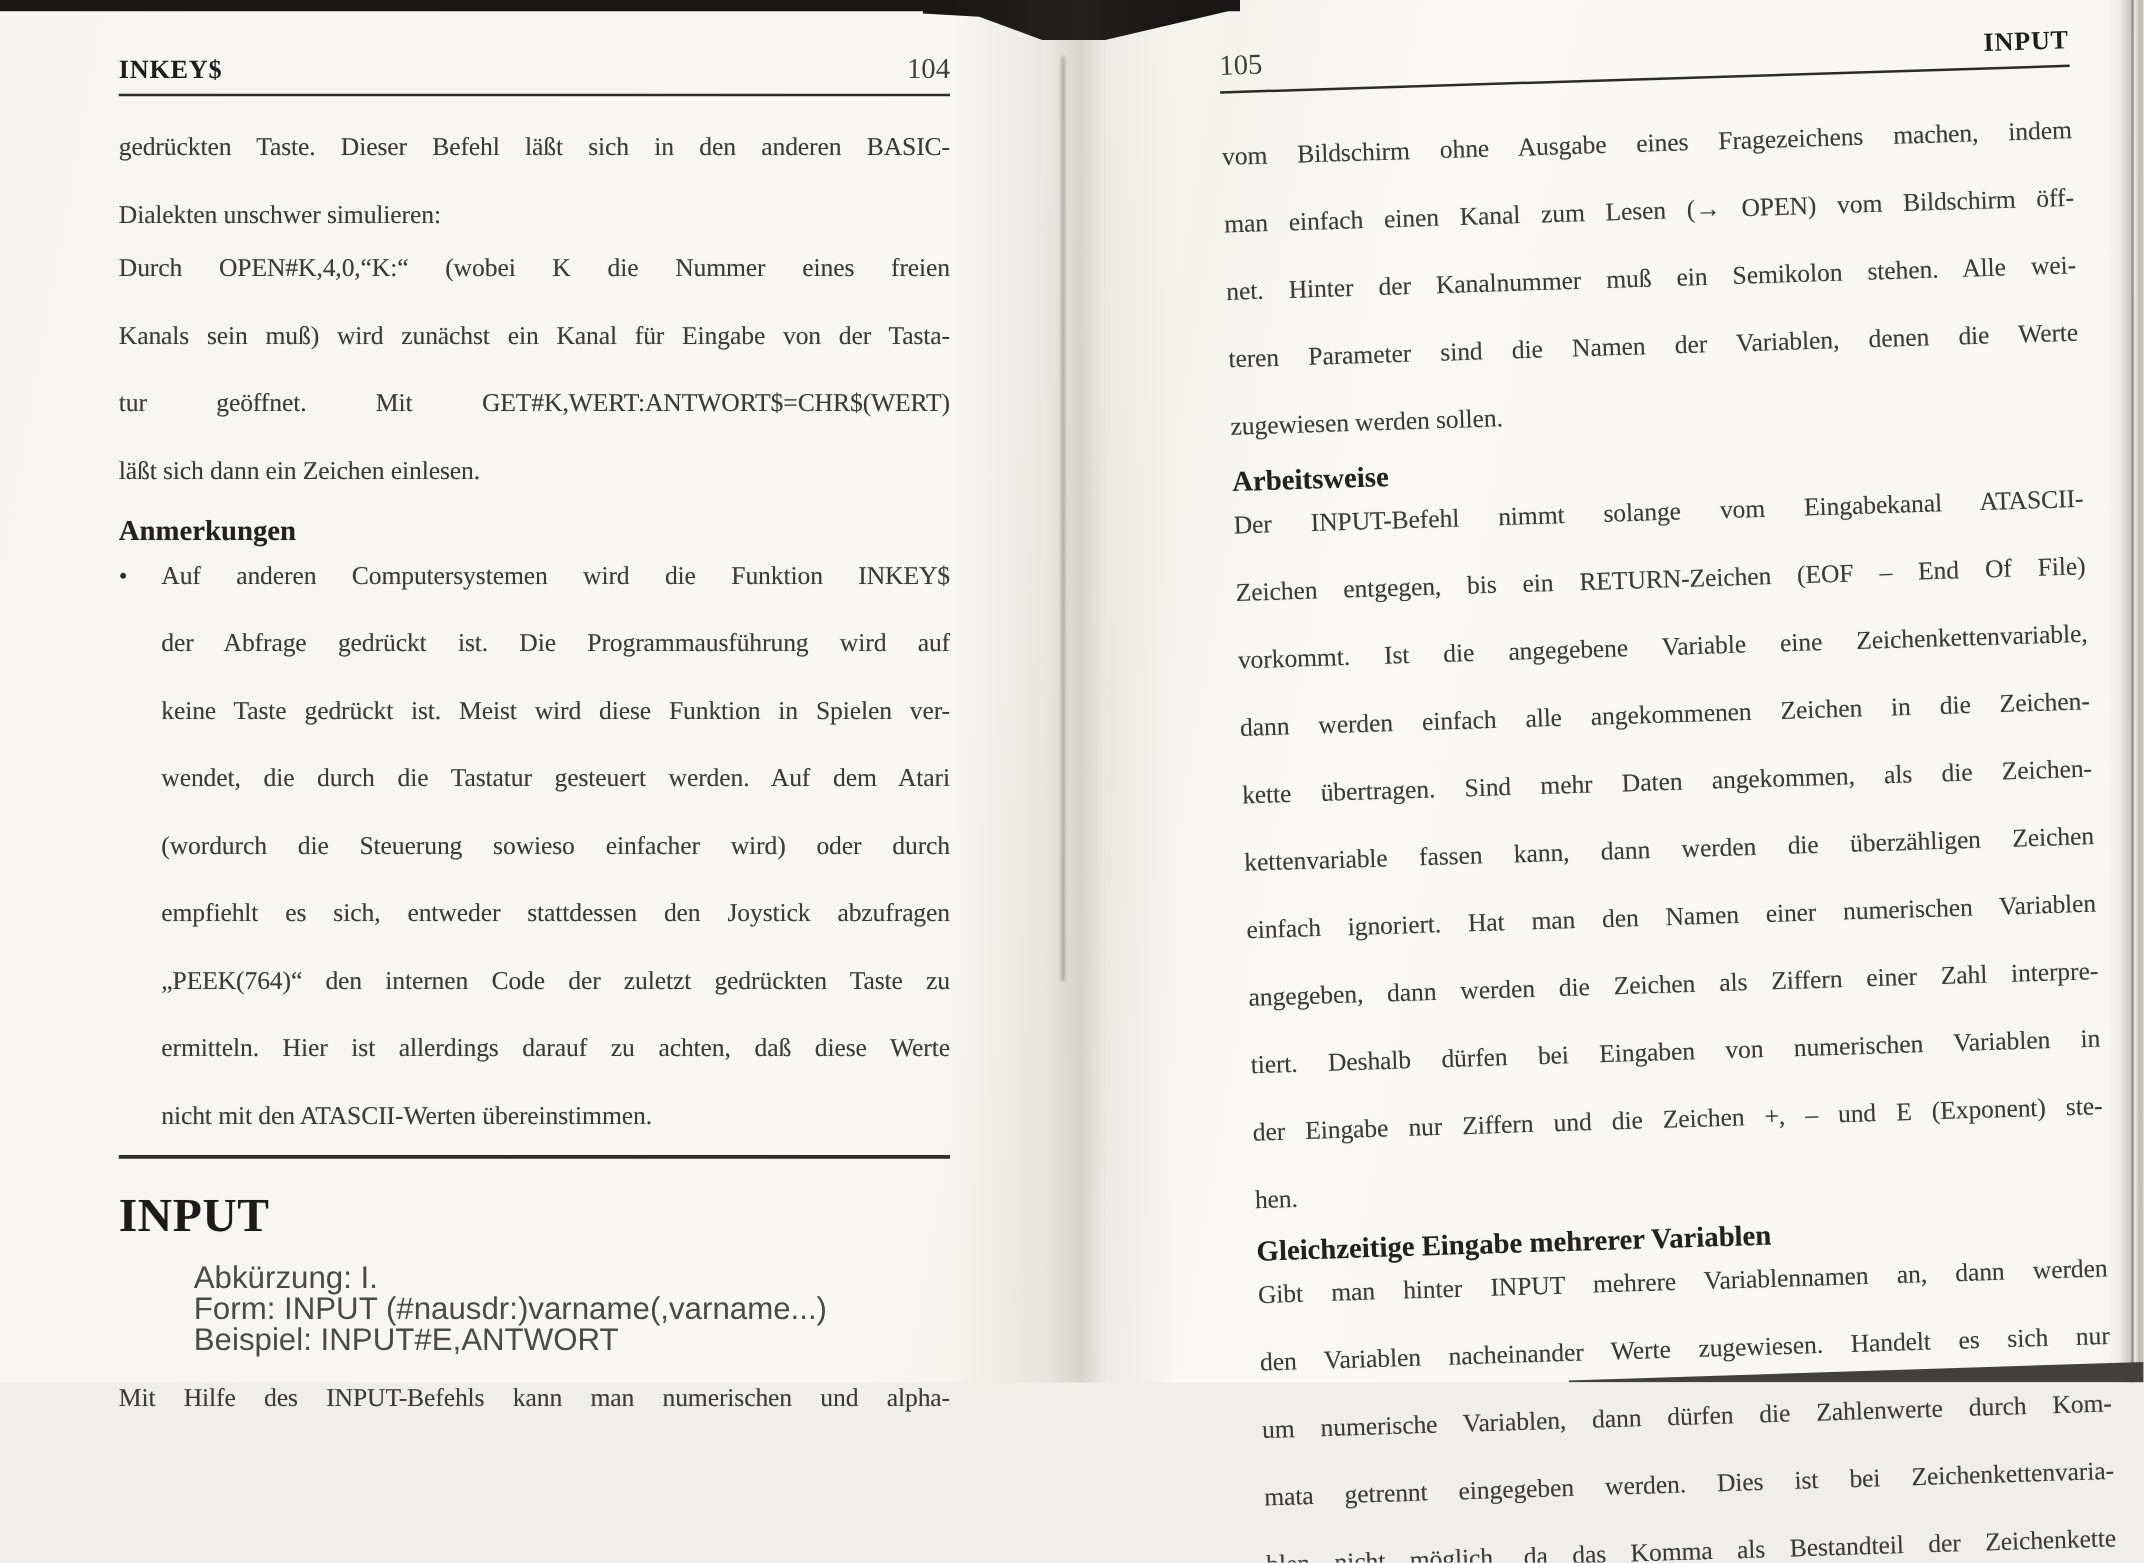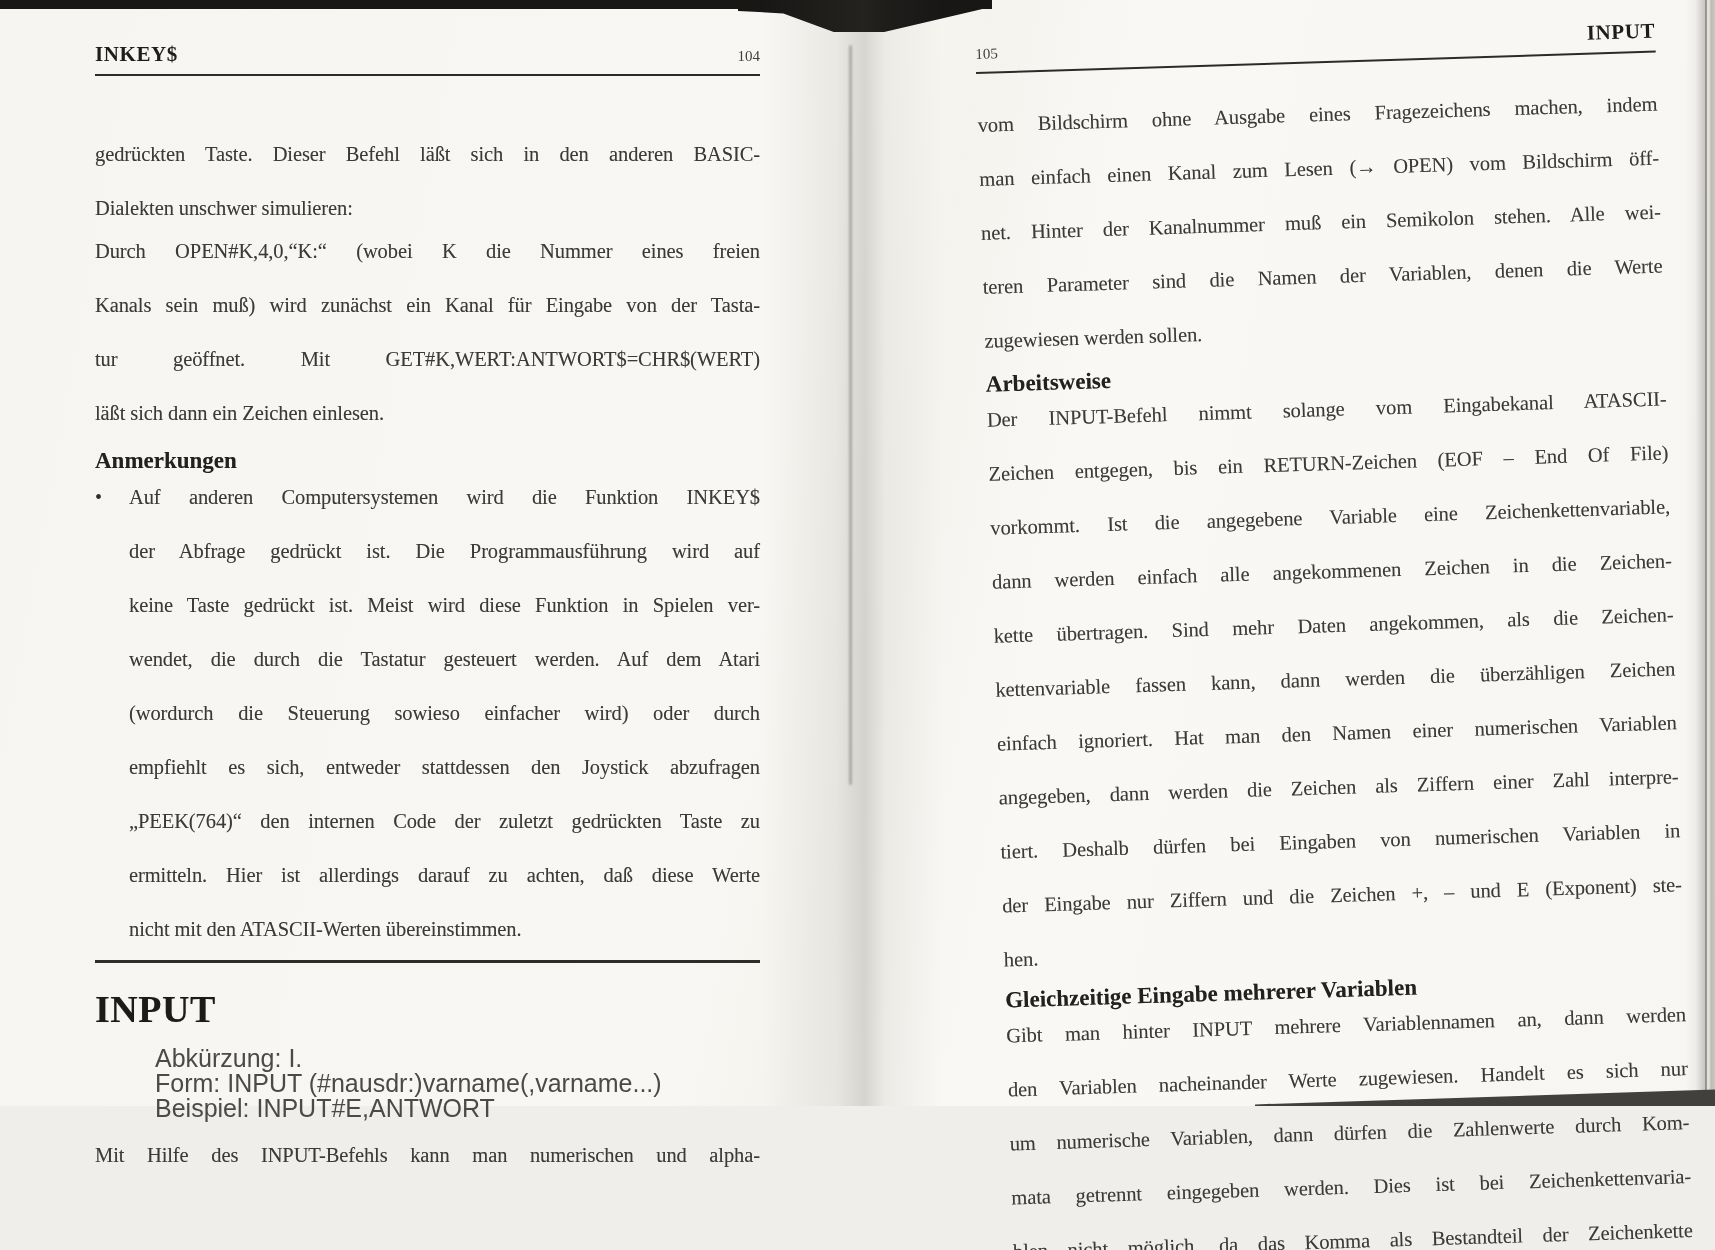--- a/index.html
+++ b/index.html
@@ -37,21 +37,21 @@
   }
   
   .page{position:absolute;color:#3a3a3a;}
   .page-left{left:95px;top:42px;width:665px;}
   .page-right{left:975px;top:40px;width:680px;transform:rotate(-1.8deg);transform-origin:0 0;}
   .runhead{
     display:flex;justify-content:space-between;align-items:baseline;
     border-bottom:2px solid #2c2b29;padding-bottom:7px;
   }
   .rh-title{font-weight:bold;font-size:21px;letter-spacing:.6px;color:#1e1d1b;}
-  .rh-num{font-size:15px;color:#413f3c;}
+  .rh-num{font-size:23px;color:#413f3c;}
   .para{margin:0;}
   .lines .ln{
     font-size:20.5px;line-height:27px;letter-spacing:-0.1px;
     text-align:justify;color:#3b3a38;
     text-shadow:0 0 0.6px rgba(70,68,64,0.35);
   }
   .lines .ln::after{content:"";display:inline-block;width:100%;height:0;}
   .lines .ln.last::after{width:0;}
   h3{
     margin:0;font-size:23px;line-height:28px;font-weight:bold;color:#222120;
@@ -60,21 +60,21 @@
   .cmd{
     margin:0;font-size:38px;line-height:44px;font-weight:bold;color:#1c1b19;
     letter-spacing:0.5px;text-shadow:0 0 0.7px rgba(40,38,35,0.3);
   }
   .divider{border:none;height:3px;background:#2e2d2b;margin:0;}
   .syntax{font-family:"Liberation Sans","DejaVu Sans",sans-serif;font-size:25px;line-height:25px;color:#4b4a47;padding-left:60px;}
   .bullet{display:flex;}
   .bullet .dot{width:34px;flex:0 0 34px;font-size:20px;line-height:27px;color:#2e2d2b;}
   .bullet .lines{flex:1;min-width:0;}
   
-  .page-left .p1{margin-top:65px;}
+  .page-left .p1{margin-top:28px;}
   .page-left .p2{margin-top:16px;}
   .page-left .h-notes{margin-top:20px;}
   .page-left .b1{margin-top:9px;}
   .page-left .divider{margin-top:17px;}
   .page-left .cmd{margin-top:24px;}
   .page-left .syntax{margin-top:15px;}
   .page-left .p3{margin-top:21px;}
   
   .page-right .p1{margin-top:38px;}
   .page-right .h-arbeit{margin-top:16px;}

